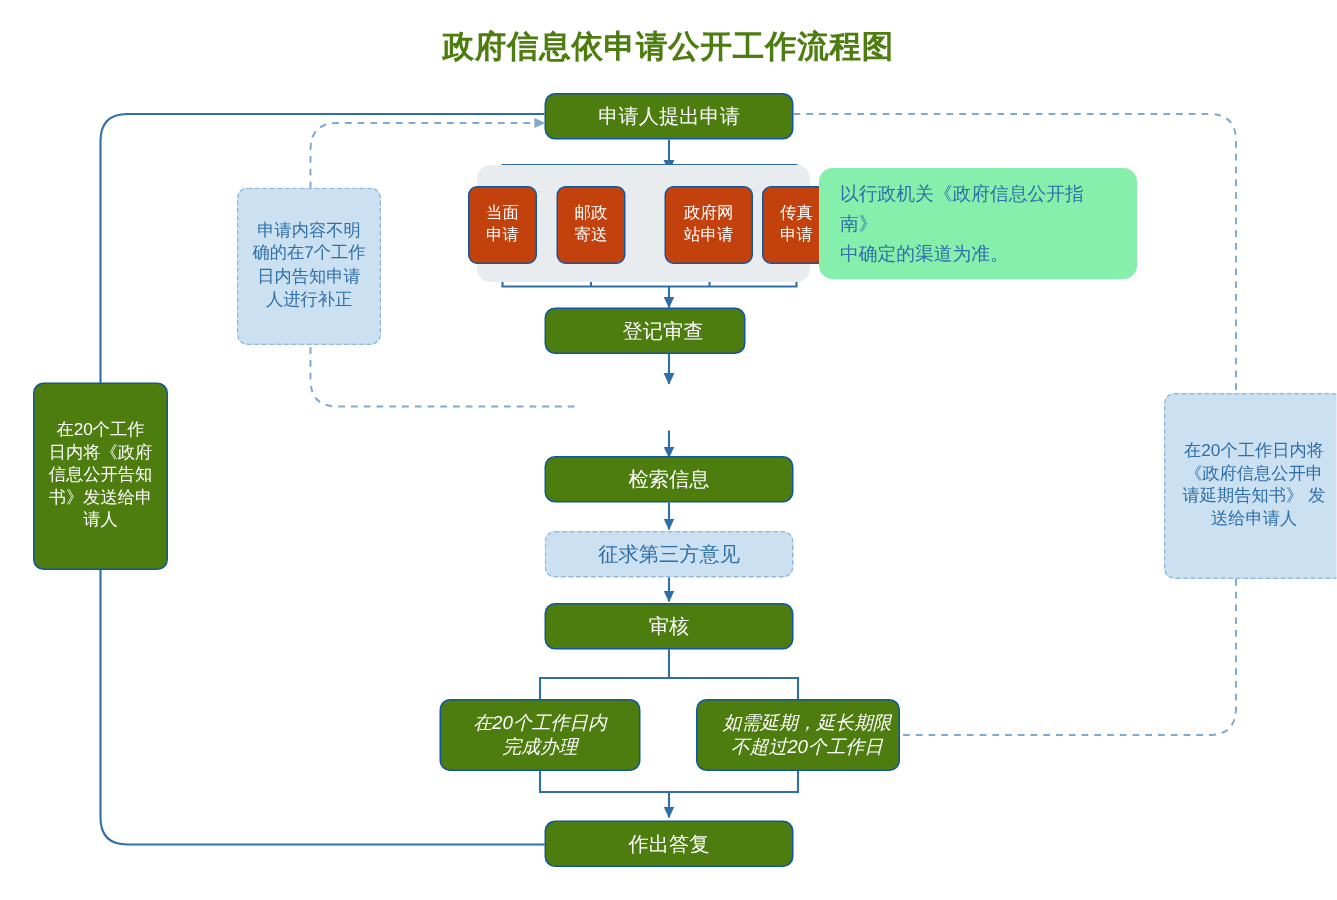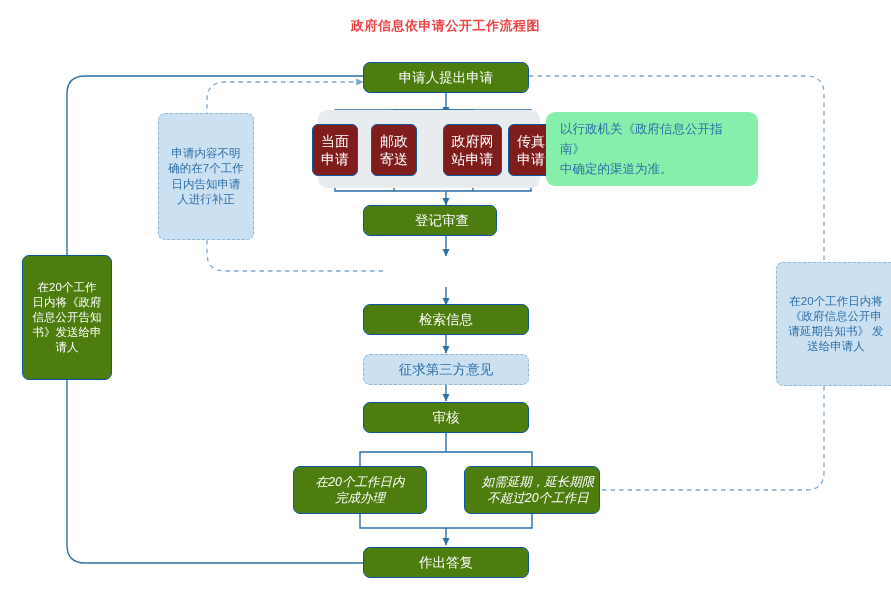--- a/index.html
+++ b/index.html
@@ -4,37 +4,37 @@
 <style>
   html,body{margin:0;padding:0;background:#ffffff;}
   body{width:891px;height:600px;position:relative;overflow:hidden;
        font-family:"Liberation Sans","DejaVu Sans",sans-serif;}
 
   #canvas{position:absolute;inset:0;width:891px;height:600px;}
   #svg-layer{position:absolute;left:0;top:0;width:891px;height:600px;}
 
   .title{
     position:absolute;left:0;top:17px;width:891px;text-align:center;
-    font-size:13px;font-weight:bold;color:#ef4444;letter-spacing:.5px;
+    font-size:21px;font-weight:bold;color:#4d7c0f;letter-spacing:.5px;
   }
 
   .node{
     position:absolute;box-sizing:border-box;display:flex;
     align-items:center;justify-content:center;text-align:center;
     border-radius:7px;line-height:1.32;
   }
   .solid{
     background:#4d7c0f;color:#ffffff;border:1px solid #11579F;
   }
   .dashed{
     background:#CBE0F0;color:#2E6FA8;border:1px dashed #8FB8D8;
   }
   .channel{
-    background:#7f1d1d;color:#ffffff;border:1px solid #11579F;
-    border-radius:6px;font-size:14px;
+    background:#c2410c;color:#ffffff;border:1px solid #11579F;
+    border-radius:6px;font-size:11px;
   }
   .channel-wrap{
     position:absolute;background:#E8ECEF;border-radius:9px;
   }
   .note{
     position:absolute;box-sizing:border-box;
     background:#86efac;border-radius:9px;color:#2E6FA8;
     display:flex;align-items:center;padding:10px 14px;
     font-size:12.5px;line-height:1.6;text-align:left;
   }
@@ -94,21 +94,21 @@
     <g fill="none" stroke="#7FAACF" stroke-width="1.3" stroke-dasharray="4.5,4">
 
       <path d="M383,271 L225,271 Q207,271 207,253 L207,100 Q207,82 225,82 L363,82" marker-end="url(#ahd)"></path>
 
       <path d="M529,76 L806,76 Q824,76 824,94 L824,262"></path>
 
       <path d="M824,386 L824,472 Q824,490 806,490 L600,490"></path>
     </g>
   </svg>
 
-  <div class="node dashed f115" style="left:158px;top:113px;width:96px;height:127px;padding:6px 9px;">
+  <div class="node dashed f115" style="left:158px;top:125px;width:96px;height:105px;padding:6px 9px;">
     <span>申请内容不明确的在7个工作日内告知申请人进行补正</span>
   </div>
 
   <div class="node solid f115" style="left:22px;top:255px;width:90px;height:125px;padding:6px 9px;">
     <span>在20个工作日内将《政府信息公开告知书》发送给申请人</span>
   </div>
 
   <div class="node dashed f115" style="left:776px;top:262px;width:120px;height:124px;padding:6px 9px;">
     <span>在20个工作日内将《政府信息公开申请延期告知书》 发送给申请人</span>
   </div>

